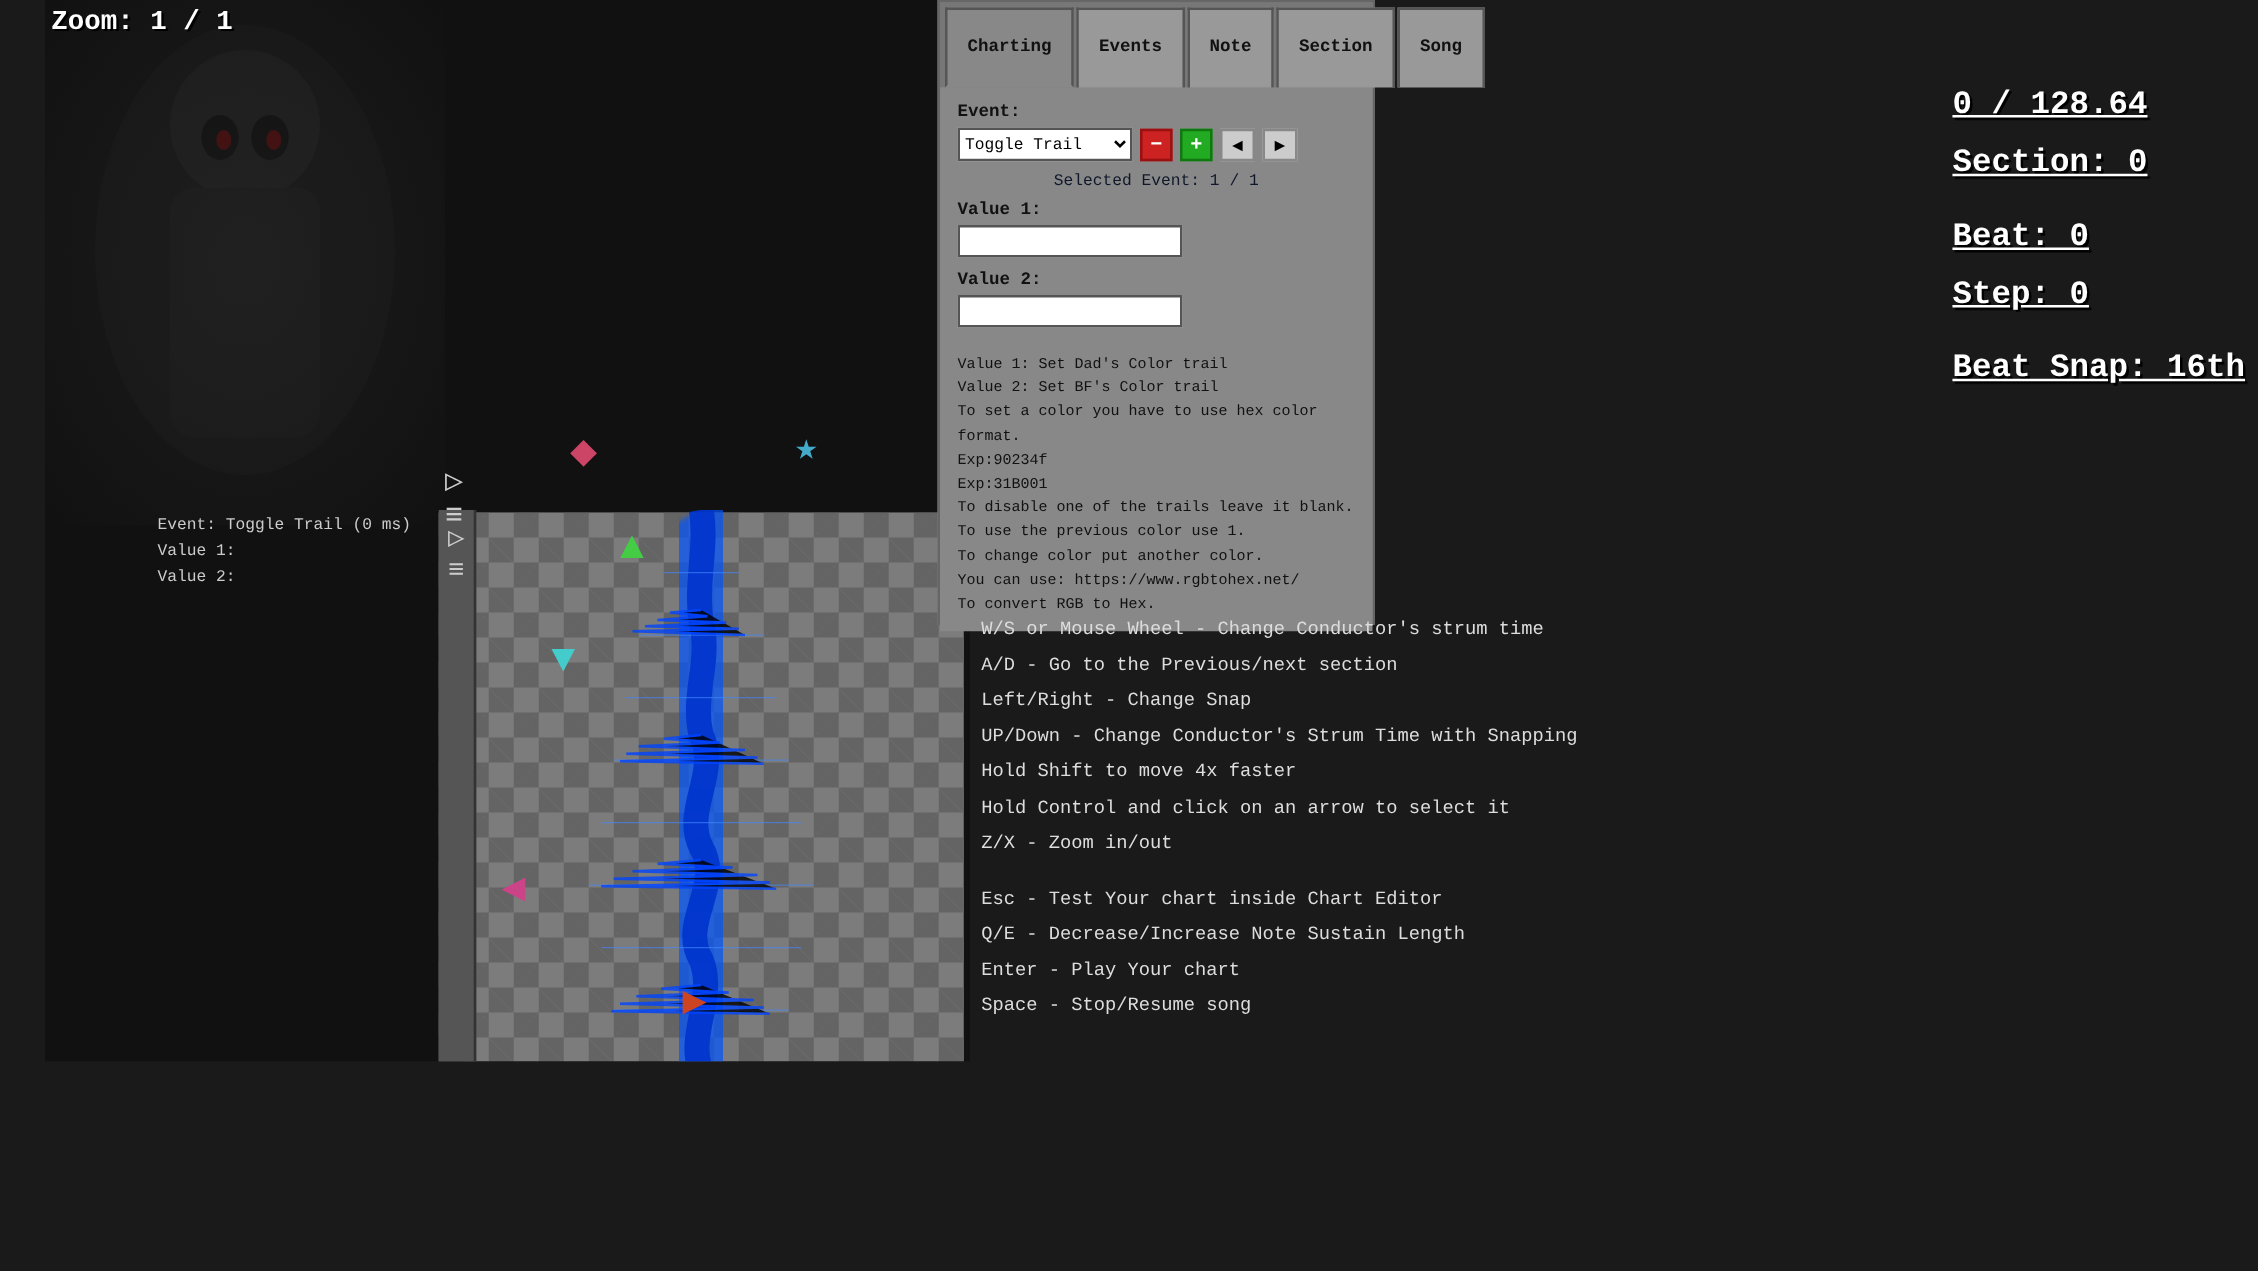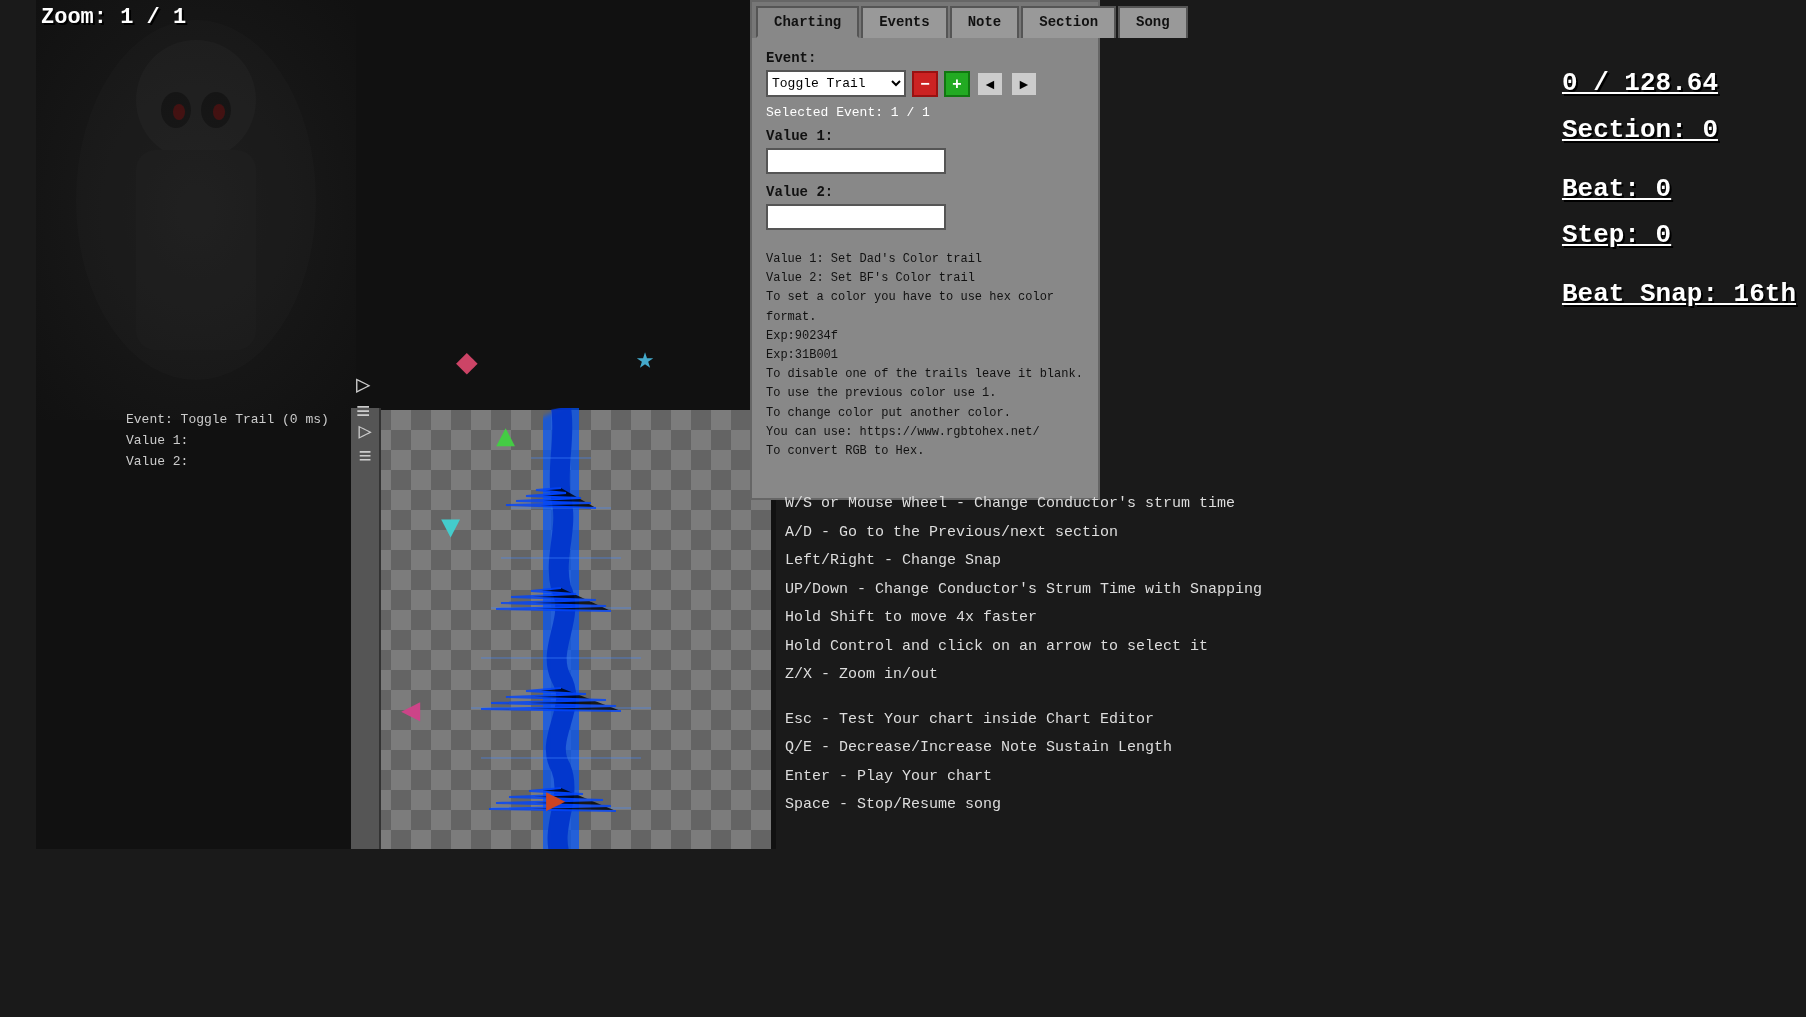--- a/index.html
+++ b/index.html
@@ -104,21 +104,21 @@
     
     #tabs {
       display: flex;
       flex-direction: row;
       background: #777;
       padding: 4px 4px 0 4px;
       gap: 2px;
     }
 
     .tab {
-      padding: 6px 16px;
+      padding: 22px 16px;
       font-family: 'Courier New', monospace;
       font-size: 14px;
       font-weight: bold;
       cursor: pointer;
       border: 2px solid #555;
       border-bottom: none;
       color: #111;
       background: #999;
     }
 
@@ -187,22 +187,22 @@
       border: 2px solid #888;
       width: 28px; height: 26px;
       font-size: 14px;
       cursor: pointer;
       display: flex; align-items: center; justify-content: center;
     }
 
     .selected-event-text {
       font-family: 'Courier New', monospace;
       font-size: 13px;
-      color: #ffffff;
-      text-align: left;
+      color: #0f172a;
+      text-align: center;
       margin-bottom: 8px;
     }
 
     .value-input {
       width: 180px;
       height: 26px;
       background: #fff;
       border: 2px solid #555;
       padding: 2px 6px;
       font-family: 'Courier New', monospace;

